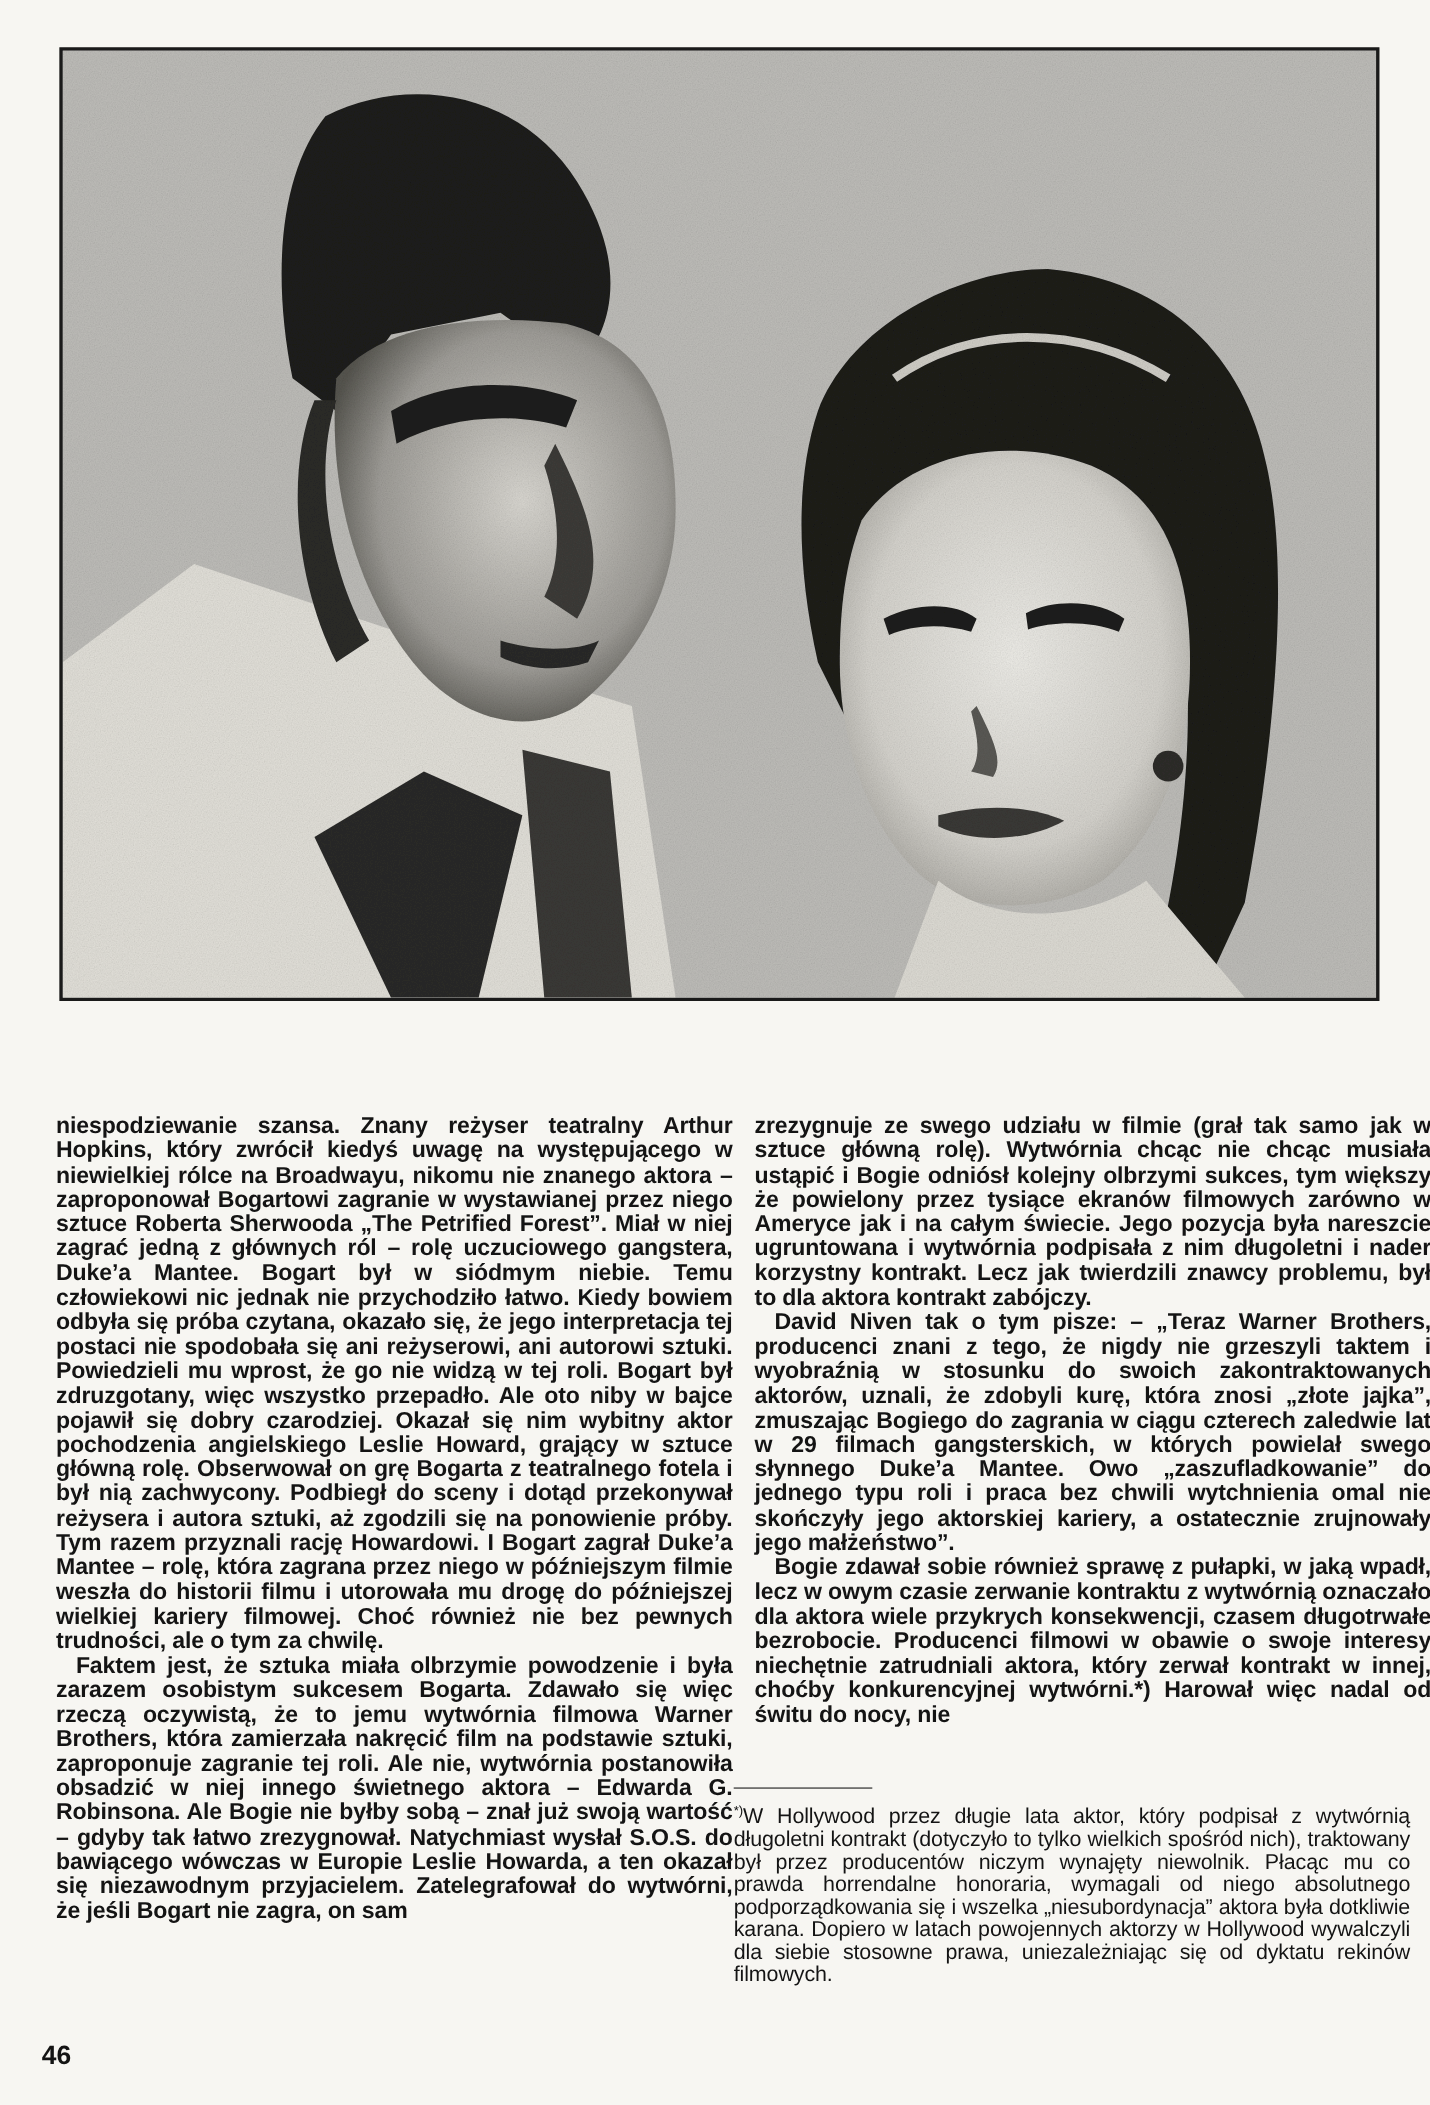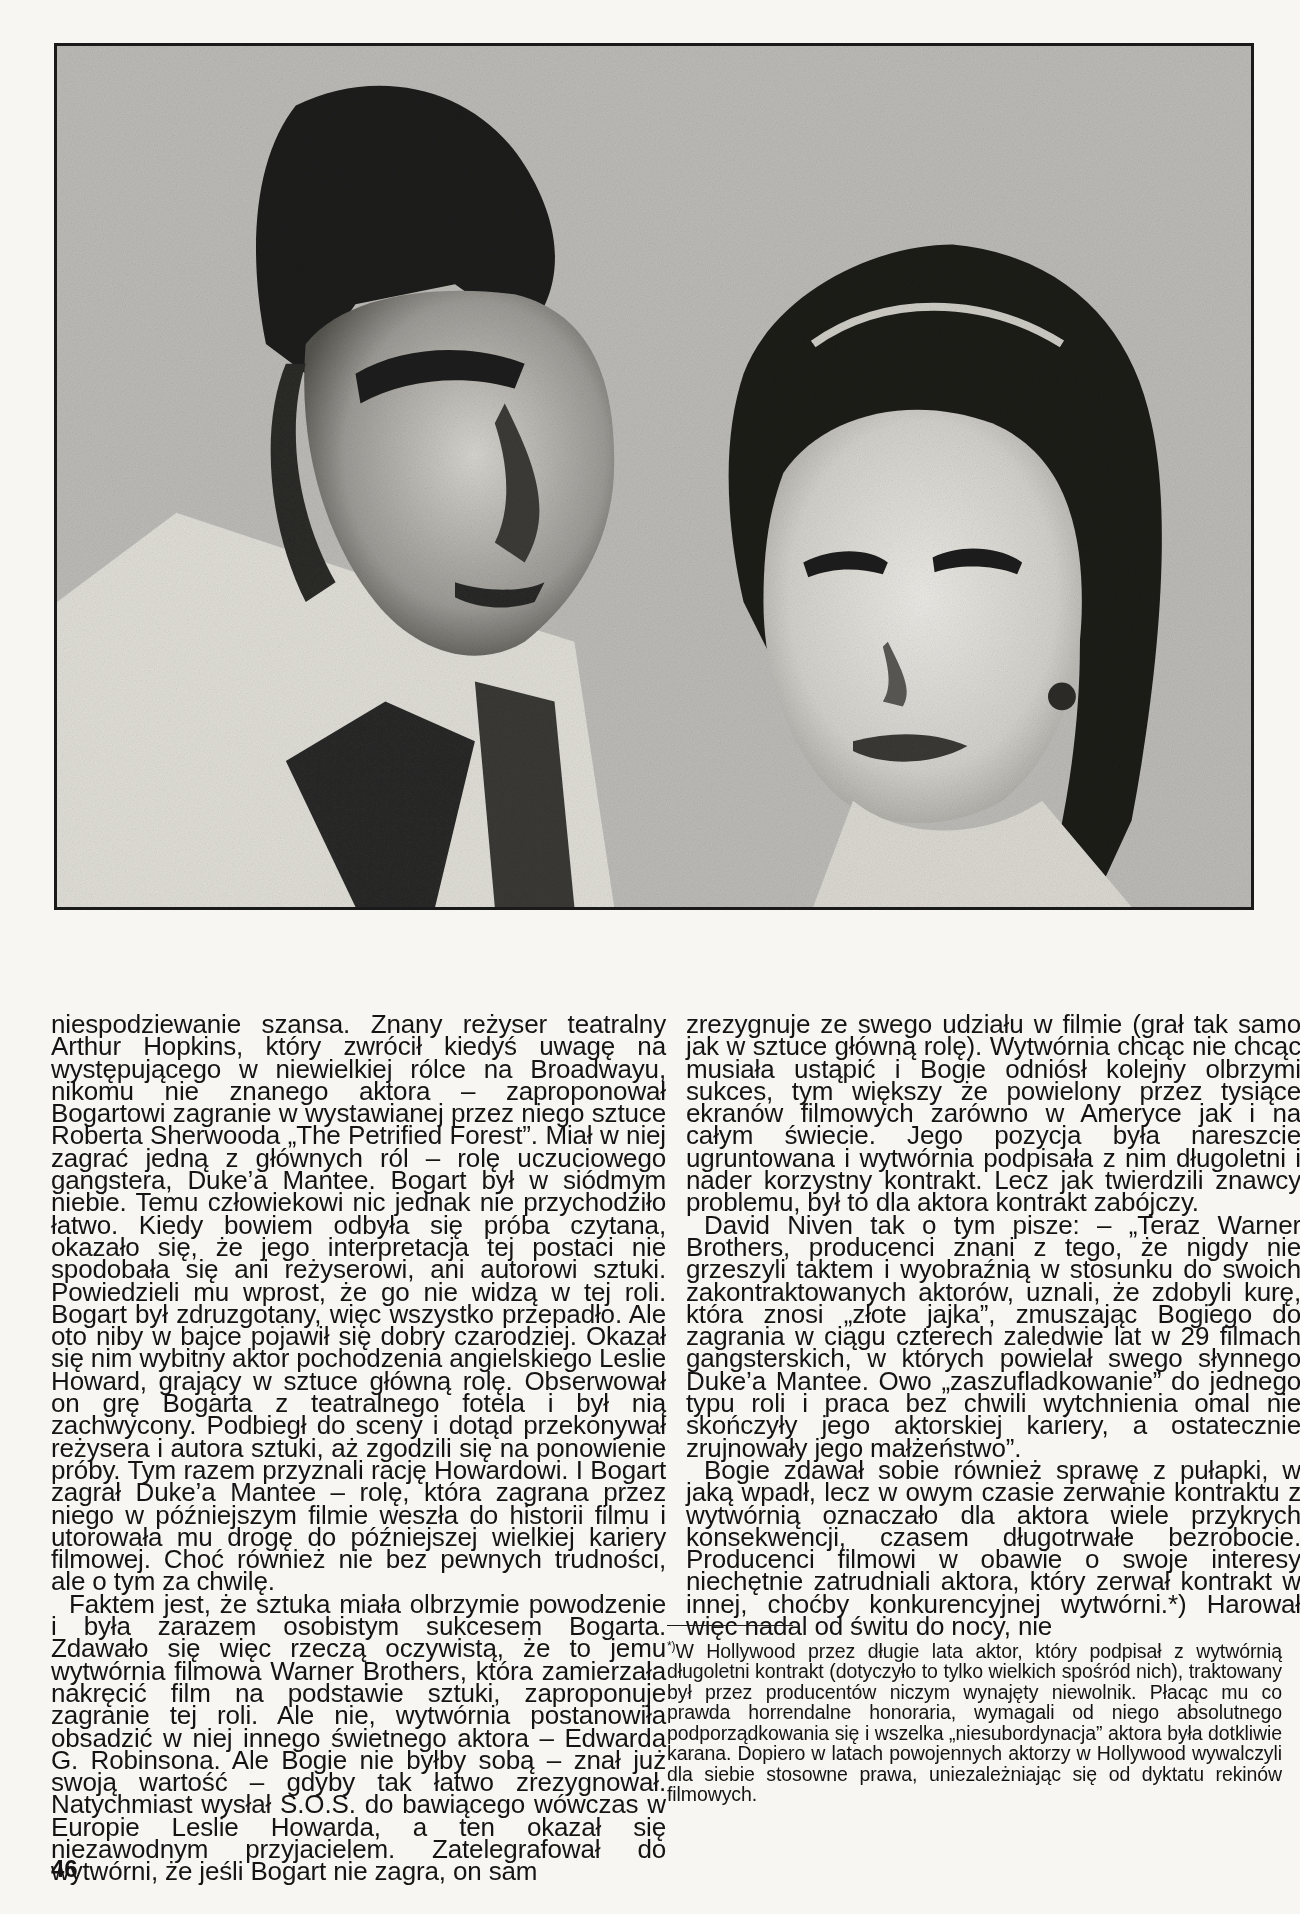--- a/index.html
+++ b/index.html
@@ -15,42 +15,43 @@
       width: 1200px; height: 867px;
       border: 3px solid #1a1a1a;
       box-sizing: border-box;
       background: #bdbcb8;
       overflow: hidden;
     }
     .photo svg { display: block; width: 100%; height: 100%; }
     .col {
       position: absolute; top: 1013px;
       width: 615px;
-      font-size: 26px;
+      font-size: 21px;
       line-height: 22.3px;
       text-align: justify;
       letter-spacing: -0.15px;
+      font-weight: bold;
     }
     .col.left { left: 51px; }
     .col.right { left: 686px; }
     .col p { margin: 0; }
     .col p.indent { text-indent: 18px; }
     .rule {
       position: absolute; left: 667px; top: 1625px;
       width: 126px; height: 0; border-top: 1.5px solid #1a1a1a;
     }
     .footnote {
       position: absolute; left: 667px; top: 1636px;
       width: 615px;
       font-size: 19.5px; line-height: 20.5px;
       text-align: justify; letter-spacing: -0.1px;
     }
     .footnote sup { font-size: 12px; }
     .page-number {
-      position: absolute; left: 51px; top: 1855px;
+      position: absolute; left: 38px; top: 1855px;
       font-size: 24px; font-weight: bold;
     }
   </style>
 </head>
 <body>
 
 <div class="photo">
   <svg viewBox="0 0 1200 867" preserveAspectRatio="none">
     <defs>
       <filter id="grain" x="0" y="0" width="100%" height="100%">

